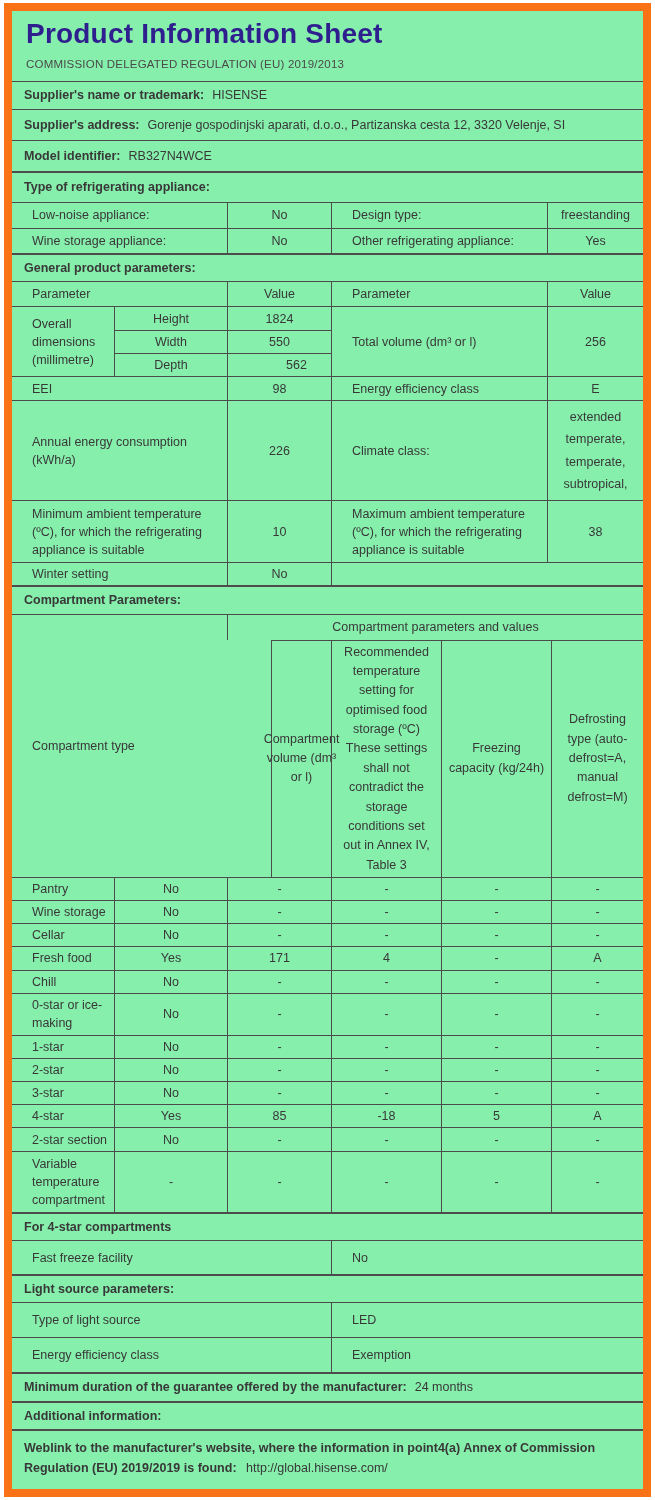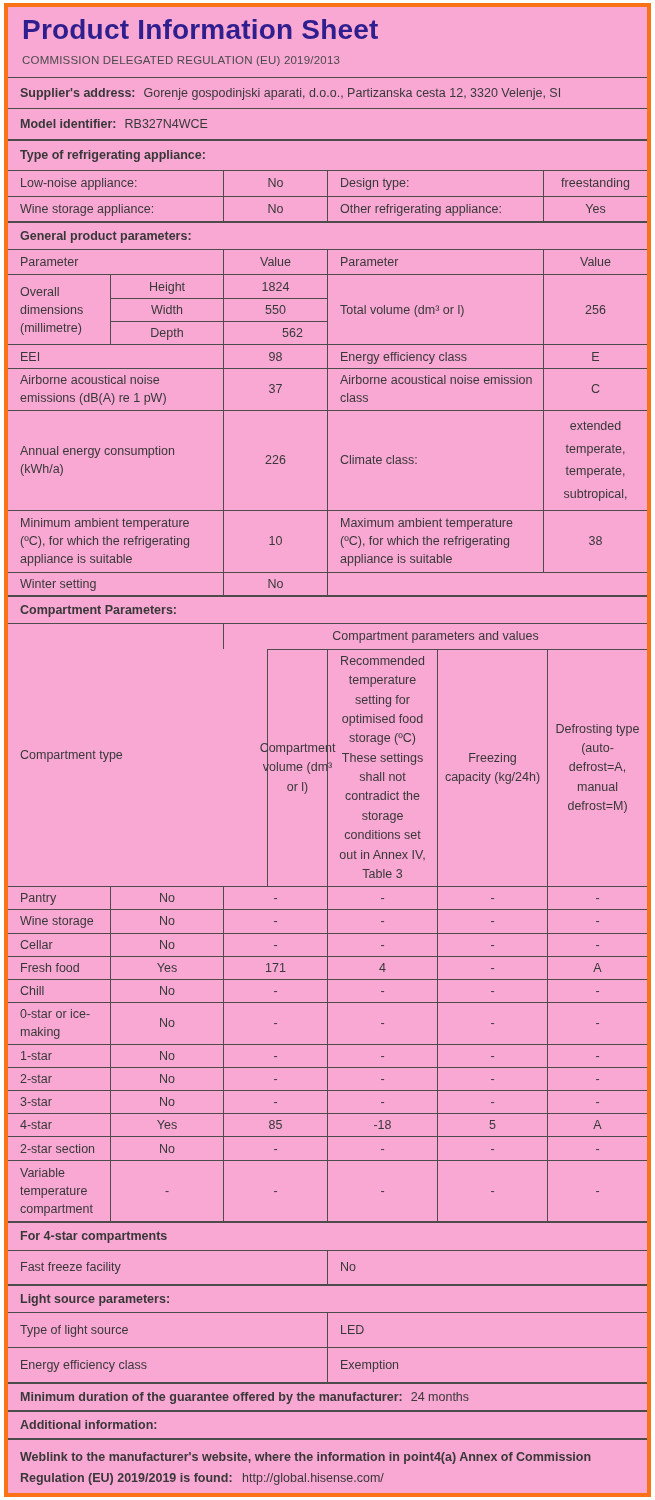--- a/index.html
+++ b/index.html
@@ -9,33 +9,33 @@
   }
   *{box-sizing:border-box;margin:0;padding:0;}
   html,body{background:#ffffff;}
   body{
     width:655px;height:1500px;position:relative;
     font-family:"Liberation Sans","DejaVu Sans",sans-serif;
     color:var(--text);font-size:12.5px;line-height:1.45;
   }
   .sheet{
     position:absolute;left:4px;top:3px;right:4px;bottom:3px;
-    border:4px solid #f97316;background:#f9a8d4;
+    border:8px solid #f97316;background:#86efac;
   }
   .row{border-top:1px solid var(--line);display:flex;align-items:center;}
   .row.thick{border-top-width:2px;}
   .grid{display:grid;align-items:stretch;}
   .g4{grid-template-columns:215px 104px 216px 1fr;}
   .gdim{grid-template-columns:102px 113px 104px 216px 1fr;grid-template-rows:23px 23px auto;}
   .gwinter{grid-template-columns:215px 104px 1fr;}
   .ghalf{grid-template-columns:319px 1fr;}
   .gcomp{grid-template-columns:102px 113px 104px 110px 110px 1fr;}
   .ghead{grid-template-columns:215px 104px 110px 110px 1fr;grid-template-rows:25px auto;}
   .cell{display:flex;align-items:center;padding:2px 6px;}
-  .lab{padding-left:12px;justify-content:flex-start;text-align:left;}
+  .lab{padding-left:20px;justify-content:flex-start;text-align:left;}
   .val{justify-content:center;text-align:center;}
   .bl{border-left:1px solid var(--line);}
   .bt{border-top:1px solid var(--line);}
   .g4>.cell:not(:first-child),
   .gcomp>.cell:not(:first-child),
   .ghalf>.cell:not(:first-child),
   .gwinter>.cell:not(:first-child){border-left:1px solid var(--line);}
   .title-block{min-height:70px;padding:7px 12px 4px 14px;}
   .title{
     font-size:28px;font-weight:700;color:var(--title);
@@ -55,20 +55,24 @@
 </head>
 <body>
 
 <div class="sheet">
 
   <div class="title-block">
     <div class="title">Product Information Sheet</div>
     <div class="subtitle">COMMISSION DELEGATED REGULATION (EU) 2019/2013</div>
   </div>
 
+  <div class="row kv" style="min-height:28px">
+    <span class="b">Supplier's name or trademark:</span>
+    <span class="v">HISENSE</span>
+  </div>
   <div class="row kv" style="min-height:31px">
     <span class="b">Supplier's address:</span>
     <span class="v">Gorenje gospodinjski aparati, d.o.o., Partizanska cesta 12, 3320 Velenje, SI</span>
   </div>
   <div class="row kv" style="min-height:31px">
     <span class="b">Model identifier:</span>
     <span class="v">RB327N4WCE</span>
   </div>
 
   <div class="row thick sect" style="min-height:31px">Type of refrigerating appliance:</div>
@@ -104,26 +108,20 @@
     <div class="cell lab bl" style="grid-row:1/4;grid-column:4;">Total volume (dm³ or l)</div>
     <div class="cell val bl" style="grid-row:1/4;grid-column:5;">256</div>
   </div>
 
   <div class="row grid g4" style="min-height:24px">
     <div class="cell lab">EEI</div>
     <div class="cell val">98</div>
     <div class="cell lab">Energy efficiency class</div>
     <div class="cell val">E</div>
   </div>
-  <div class="row grid g4" style="min-height:41px">
-    <div class="cell lab">Airborne acoustical noise emissions (dB(A) re 1 pW)</div>
-    <div class="cell val">37</div>
-    <div class="cell lab">Airborne acoustical noise emission class</div>
-    <div class="cell val">C</div>
-  </div>
   <div class="row grid g4" style="min-height:100px">
     <div class="cell lab">Annual energy consumption (kWh/a)</div>
     <div class="cell val">226</div>
     <div class="cell lab">Climate class:</div>
     <div class="cell val loose">extended temperate, temperate, subtropical,</div>
   </div>
   <div class="row grid g4" style="min-height:62px">
     <div class="cell lab">Minimum ambient temperature (ºC), for which the refrigerating appliance is suitable</div>
     <div class="cell val">10</div>
     <div class="cell lab">Maximum ambient temperature (ºC), for which the refrigerating appliance is suitable</div>

